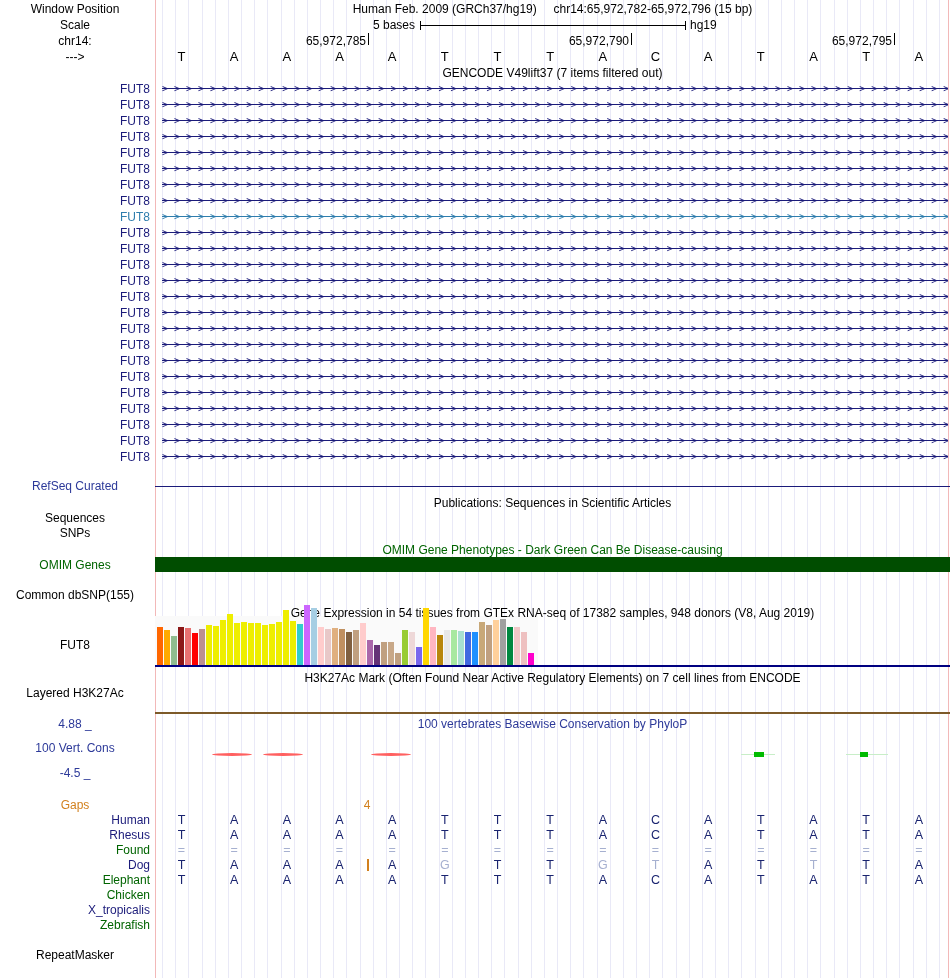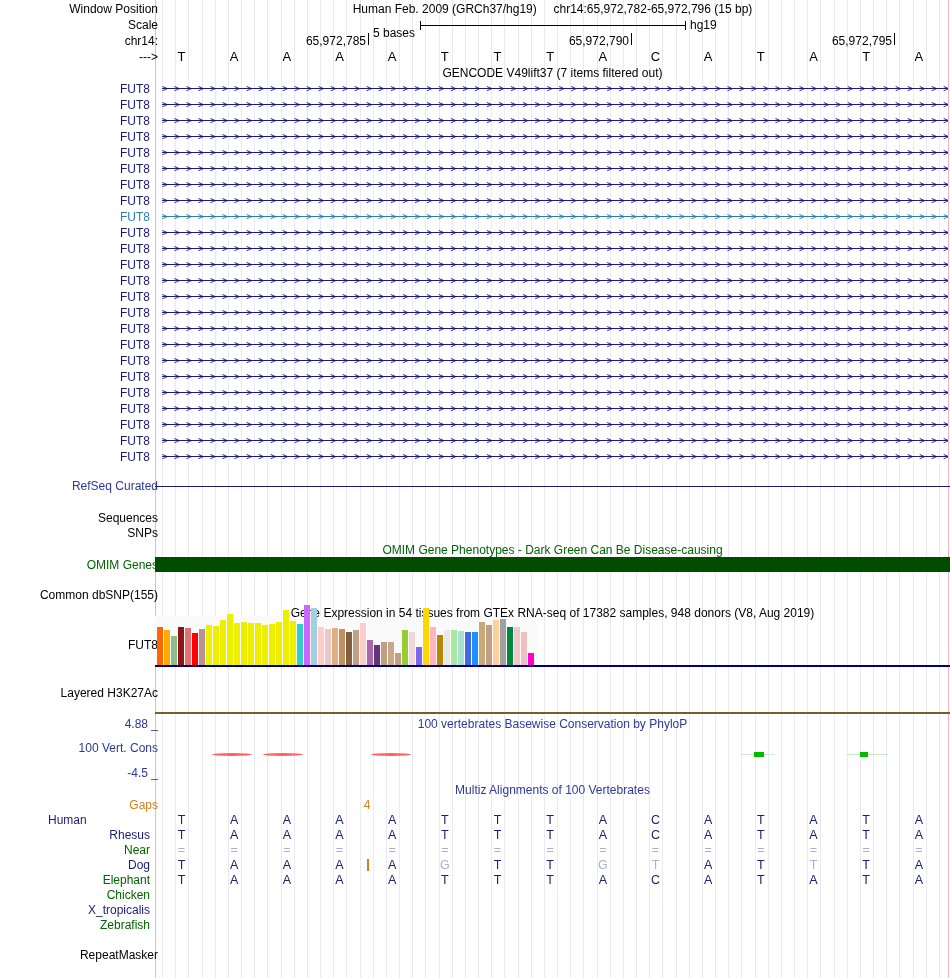--- a/index.html
+++ b/index.html
@@ -1,18 +1,18 @@
 <!DOCTYPE html>
 <html><head>
 <meta charset="utf-8">
 <style>
   html,body{margin:0;padding:0;background:#fff;}
   #stage{position:relative;width:950px;height:978px;background:#fff;overflow:hidden;
          font-family:"Liberation Sans",sans-serif;font-size:12px;color:#000;}
-  .lbl{position:absolute;left:8px;width:150px;height:14px;line-height:14px;text-align:right;white-space:nowrap;}
+  .lbl{position:absolute;left:0;width:150px;height:14px;line-height:14px;text-align:center;white-space:nowrap;}
   .title{position:absolute;left:155px;width:795px;height:14px;line-height:14px;text-align:center;white-space:nowrap;}
   .c-blue{color:#2c3999;}
   .c-green{color:#006400;}
   .c-orange{color:#d2801e;}
   .ruler{position:absolute;top:21px;left:420px;width:264px;height:9px;
          border-left:1px solid #000;border-right:1px solid #000;
          background:linear-gradient(to bottom,rgba(0,0,0,0) 4px,#000 4px,#000 5px,rgba(0,0,0,0) 5px);}
   .hline{position:absolute;left:155px;width:795px;}
   .gencode-row{position:absolute;left:162px;width:786px;height:16px;line-height:16px;overflow:hidden;
                white-space:nowrap;font-family:"DejaVu Sans Mono",monospace;font-size:10px;letter-spacing:6px;
@@ -92,32 +92,33 @@
     </div>
 
   <div class="lbl" style="top:2px">Window Position</div>
   <div class="title" style="top:2px">
     <span>Human Feb. 2009 (GRCh37/hg19)</span>
     <span>&nbsp;&nbsp;&nbsp;</span>
     <span>chr14:65,972,782-65,972,796 (15 bp)</span>
   </div>
 
   <div class="lbl" style="top:18px">Scale</div>
-  <div style="position:absolute;left:300px;top:26px;width:115px;height:14px;line-height:14px;text-align:right;">5 bases</div>
+  <div style="position:absolute;left:300px;top:18px;width:115px;height:14px;line-height:14px;text-align:right;">5 bases</div>
   <div class="ruler"></div>
   <div style="position:absolute;left:690px;top:18px;height:14px;line-height:14px;">hg19</div>
 
   <div class="lbl" style="top:34px">chr14:</div>
   <div class="lbl" style="top:50px">---&gt;</div>
 
   <div class="title" style="top:66px">GENCODE V49lift37 (7 items filtered out)</div>
 
   <div class="lbl c-blue" style="top:479px">RefSeq Curated</div>
   <div class="hline" style="top:486px;height:1px;background:#1b1b7a;"></div>
 
+  <div class="title" style="top:496px">Publications: Sequences in Scientific Articles</div>
   <div class="lbl" style="top:511px">Sequences</div>
   <div class="lbl" style="top:526px">SNPs</div>
 
   <div class="title c-green" style="top:543px">OMIM Gene Phenotypes - Dark Green Can Be Disease-causing</div>
   <div class="lbl c-green" style="top:558px">OMIM Genes</div>
   <div class="hline" style="top:557px;height:15px;background:#004d00;"></div>
 
   <div class="lbl" style="top:588px">Common dbSNP(155)</div>
 
   <div class="title" style="top:606px">Gene Expression in 54 tissues from GTEx RNA-seq of 17382 samples, 948 donors (V8, Aug 2019)</div>
@@ -173,29 +174,29 @@
       <div style="position: absolute; left: 486px; top: 625px; width: 6px; height: 40px; background: rgb(192, 160, 128);"></div>
       <div style="position: absolute; left: 493px; top: 620px; width: 6px; height: 45px; background: rgb(255, 208, 155);"></div>
       <div style="position: absolute; left: 500px; top: 619px; width: 6px; height: 46px; background: rgb(160, 160, 160);"></div>
       <div style="position: absolute; left: 507px; top: 627px; width: 6px; height: 38px; background: rgb(0, 136, 64);"></div>
       <div style="position: absolute; left: 514px; top: 627px; width: 6px; height: 38px; background: rgb(240, 200, 200);"></div>
       <div style="position: absolute; left: 521px; top: 632px; width: 6px; height: 33px; background: rgb(238, 192, 192);"></div>
       <div style="position: absolute; left: 528px; top: 653px; width: 6px; height: 12px; background: rgb(255, 0, 204);"></div>
     </div>
   <div class="hline" style="top:665px;height:2px;background:#000080;"></div>
 
+  <div class="title" style="top:671px">H3K27Ac Mark (Often Found Near Active Regulatory Elements) on 7 cell lines from ENCODE</div>
   <div class="lbl" style="top:686px">Layered H3K27Ac</div>
   <div class="hline" style="top:712px;height:2px;background:#7d5a29;"></div>
 
   <div class="lbl c-blue" style="top:717px">4.88 _</div>
   <div class="title c-blue" style="top:717px">100 vertebrates Basewise Conservation by PhyloP</div>
   <div class="lbl c-blue" style="top:741px">100 Vert. Cons</div>
   <div class="lbl c-blue" style="top:766px">-4.5 _</div>
 
-  <div class="title c-blue" style="top:783px">Multiz Alignments of 100 Vertebrates</div>
   <div class="lbl c-orange" style="top:798px">Gaps</div>
 
   <div class="lbl" style="top:948px">RepeatMasker</div>
 
   <div id="fg-layer">
       <div style="position: absolute; left: 286px; top: 34px; width: 80px; height: 14px; line-height: 14px; text-align: right;">65,972,785</div>
       <div style="position: absolute; left: 368px; top: 33px; width: 1px; height: 12px; background: rgb(0, 0, 0);"></div>
       <div style="position: absolute; left: 549px; top: 34px; width: 80px; height: 14px; line-height: 14px; text-align: right;">65,972,790</div>
       <div style="position: absolute; left: 631px; top: 33px; width: 1px; height: 12px; background: rgb(0, 0, 0);"></div>
       <div style="position: absolute; left: 812px; top: 34px; width: 80px; height: 14px; line-height: 14px; text-align: right;">65,972,795</div>
@@ -264,21 +265,21 @@
       <div style="position: absolute; left: 0px; top: 449px; width: 150px; height: 16px; line-height: 16px; text-align: right; color: rgb(27, 27, 122);">FUT8</div>
       <div class="gencode-row" style="position: absolute; top: 449px; color: rgb(27, 27, 122);">&gt;&gt;&gt;&gt;&gt;&gt;&gt;&gt;&gt;&gt;&gt;&gt;&gt;&gt;&gt;&gt;&gt;&gt;&gt;&gt;&gt;&gt;&gt;&gt;&gt;&gt;&gt;&gt;&gt;&gt;&gt;&gt;&gt;&gt;&gt;&gt;&gt;&gt;&gt;&gt;&gt;&gt;&gt;&gt;&gt;&gt;&gt;&gt;&gt;&gt;&gt;&gt;&gt;&gt;&gt;&gt;&gt;&gt;&gt;&gt;&gt;&gt;&gt;&gt;&gt;&gt;&gt;&gt;&gt;&gt;</div>
       <div style="position: absolute; left: 212px; top: 753px; width: 40px; height: 3px; background: rgb(255, 96, 96); border-radius: 50%;"></div>
       <div style="position: absolute; left: 263px; top: 753px; width: 40px; height: 3px; background: rgb(255, 96, 96); border-radius: 50%;"></div>
       <div style="position: absolute; left: 371px; top: 753px; width: 40px; height: 3px; background: rgb(255, 96, 96); border-radius: 50%;"></div>
       <div style="position: absolute; left: 741px; top: 754px; width: 34px; height: 1px; background: rgb(200, 238, 200);"></div>
       <div style="position: absolute; left: 754px; top: 752px; width: 10px; height: 5px; background: rgb(0, 187, 0);"></div>
       <div style="position: absolute; left: 846px; top: 754px; width: 42px; height: 1px; background: rgb(200, 238, 200);"></div>
       <div style="position: absolute; left: 860px; top: 752px; width: 8px; height: 5px; background: rgb(0, 187, 0);"></div>
       <div style="position: absolute; left: 359px; top: 798px; width: 16px; height: 14px; line-height: 14px; text-align: center; color: rgb(210, 128, 30);">4</div>
-      <div style="position: absolute; left: 0px; top: 813px; width: 150px; height: 14px; line-height: 14px; color: rgb(27, 27, 122); margin-left: 48px;">Human</div>
+      <div style="position: absolute; left: 0px; top: 813px; width: 150px; height: 14px; line-height: 14px; text-align: right; color: rgb(27, 27, 122);">Human</div>
       <div style="position: absolute; left: 0px; top: 813px; width: 950px; height: 15px;">
         <div class="colcell mz" style="position: absolute; left: 155px; top: 0px; color: rgb(26, 36, 112);">T</div>
         <div class="colcell mz" style="position: absolute; left: 207.667px; top: 0px; color: rgb(26, 36, 112);">A</div>
         <div class="colcell mz" style="position: absolute; left: 260.334px; top: 0px; color: rgb(26, 36, 112);">A</div>
         <div class="colcell mz" style="position: absolute; left: 313.001px; top: 0px; color: rgb(26, 36, 112);">A</div>
         <div class="colcell mz" style="position: absolute; left: 365.668px; top: 0px; color: rgb(26, 36, 112);">A</div>
         <div class="colcell mz" style="position: absolute; left: 418.335px; top: 0px; color: rgb(26, 36, 112);">T</div>
         <div class="colcell mz" style="position: absolute; left: 471.002px; top: 0px; color: rgb(26, 36, 112);">T</div>
         <div class="colcell mz" style="position: absolute; left: 523.669px; top: 0px; color: rgb(26, 36, 112);">T</div>
         <div class="colcell mz" style="position: absolute; left: 576.336px; top: 0px; color: rgb(26, 36, 112);">A</div>
@@ -300,21 +301,21 @@
         <div class="colcell mz" style="position: absolute; left: 471.002px; top: 0px; color: rgb(26, 36, 112);">T</div>
         <div class="colcell mz" style="position: absolute; left: 523.669px; top: 0px; color: rgb(26, 36, 112);">T</div>
         <div class="colcell mz" style="position: absolute; left: 576.336px; top: 0px; color: rgb(26, 36, 112);">A</div>
         <div class="colcell mz" style="position: absolute; left: 629.003px; top: 0px; color: rgb(26, 36, 112);">C</div>
         <div class="colcell mz" style="position: absolute; left: 681.67px; top: 0px; color: rgb(26, 36, 112);">A</div>
         <div class="colcell mz" style="position: absolute; left: 734.337px; top: 0px; color: rgb(26, 36, 112);">T</div>
         <div class="colcell mz" style="position: absolute; left: 787.004px; top: 0px; color: rgb(26, 36, 112);">A</div>
         <div class="colcell mz" style="position: absolute; left: 839.671px; top: 0px; color: rgb(26, 36, 112);">T</div>
         <div class="colcell mz" style="position: absolute; left: 892.338px; top: 0px; color: rgb(26, 36, 112);">A</div>
       </div>
-      <div style="position: absolute; left: 0px; top: 843px; width: 150px; height: 14px; line-height: 14px; text-align: right; color: rgb(0, 100, 0);">Near</div>
+      <div style="position: absolute; left: 0px; top: 843px; width: 150px; height: 14px; line-height: 14px; text-align: right; color: rgb(0, 100, 0);">Found</div>
       <div style="position: absolute; left: 0px; top: 843px; width: 950px; height: 15px;">
         <div class="colcell mz" style="position: absolute; left: 155px; top: 0px; color: rgb(166, 176, 208);">=</div>
         <div class="colcell mz" style="position: absolute; left: 207.667px; top: 0px; color: rgb(166, 176, 208);">=</div>
         <div class="colcell mz" style="position: absolute; left: 260.334px; top: 0px; color: rgb(166, 176, 208);">=</div>
         <div class="colcell mz" style="position: absolute; left: 313.001px; top: 0px; color: rgb(166, 176, 208);">=</div>
         <div class="colcell mz" style="position: absolute; left: 365.668px; top: 0px; color: rgb(166, 176, 208);">=</div>
         <div class="colcell mz" style="position: absolute; left: 418.335px; top: 0px; color: rgb(166, 176, 208);">=</div>
         <div class="colcell mz" style="position: absolute; left: 471.002px; top: 0px; color: rgb(166, 176, 208);">=</div>
         <div class="colcell mz" style="position: absolute; left: 523.669px; top: 0px; color: rgb(166, 176, 208);">=</div>
         <div class="colcell mz" style="position: absolute; left: 576.336px; top: 0px; color: rgb(166, 176, 208);">=</div>

